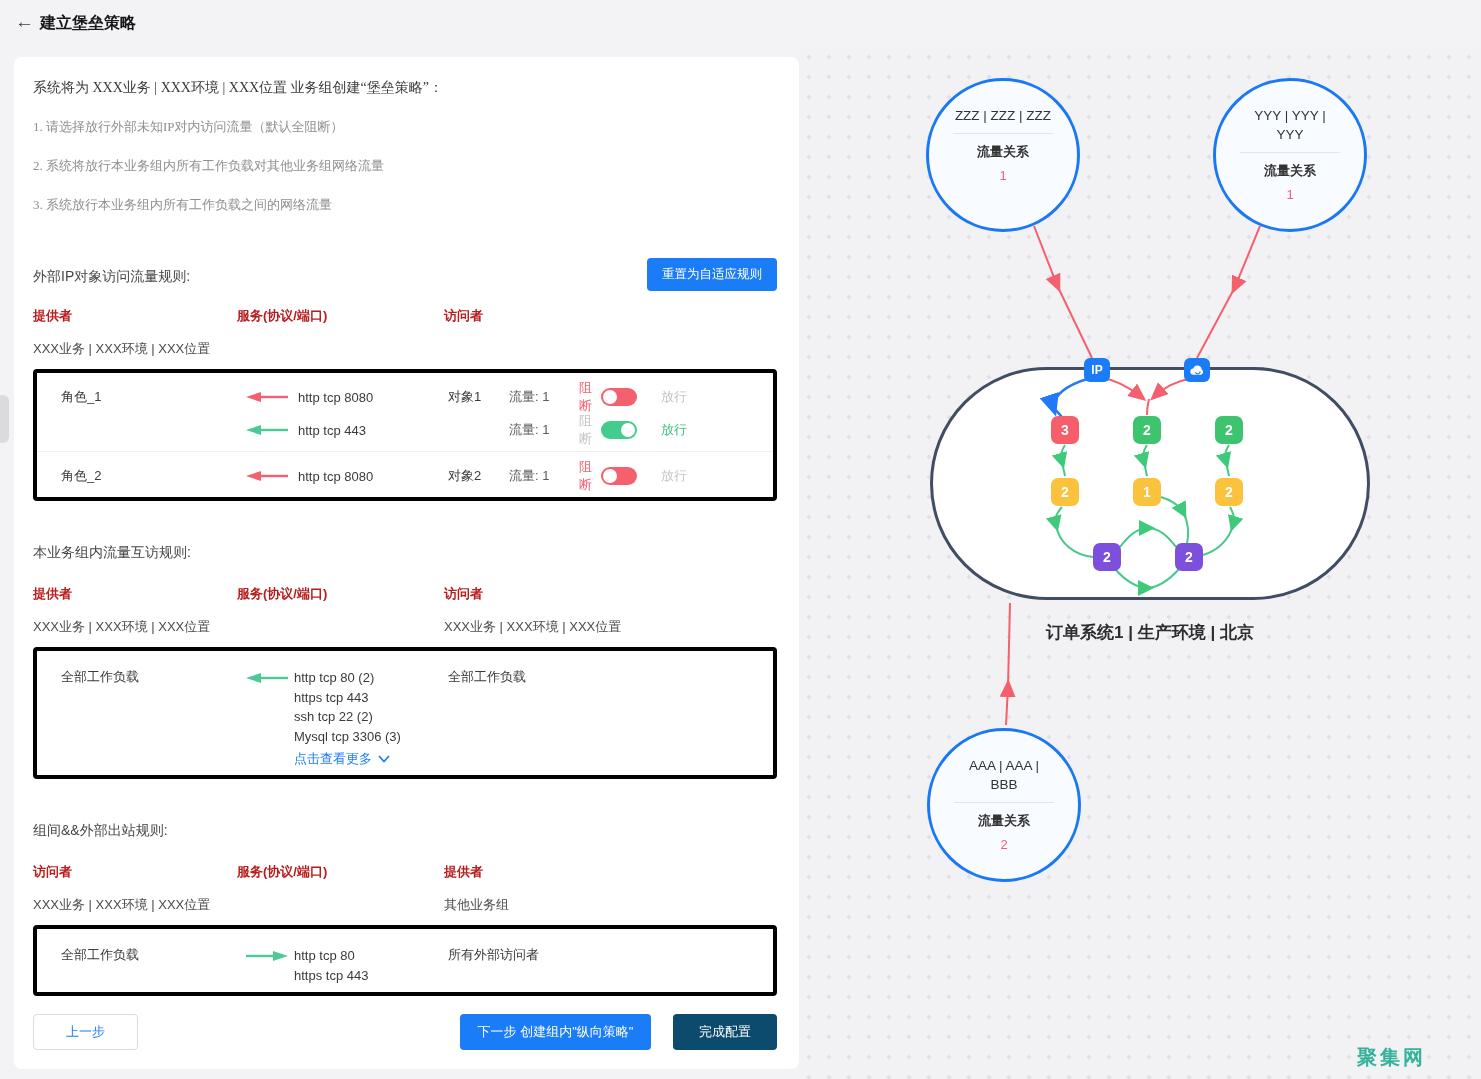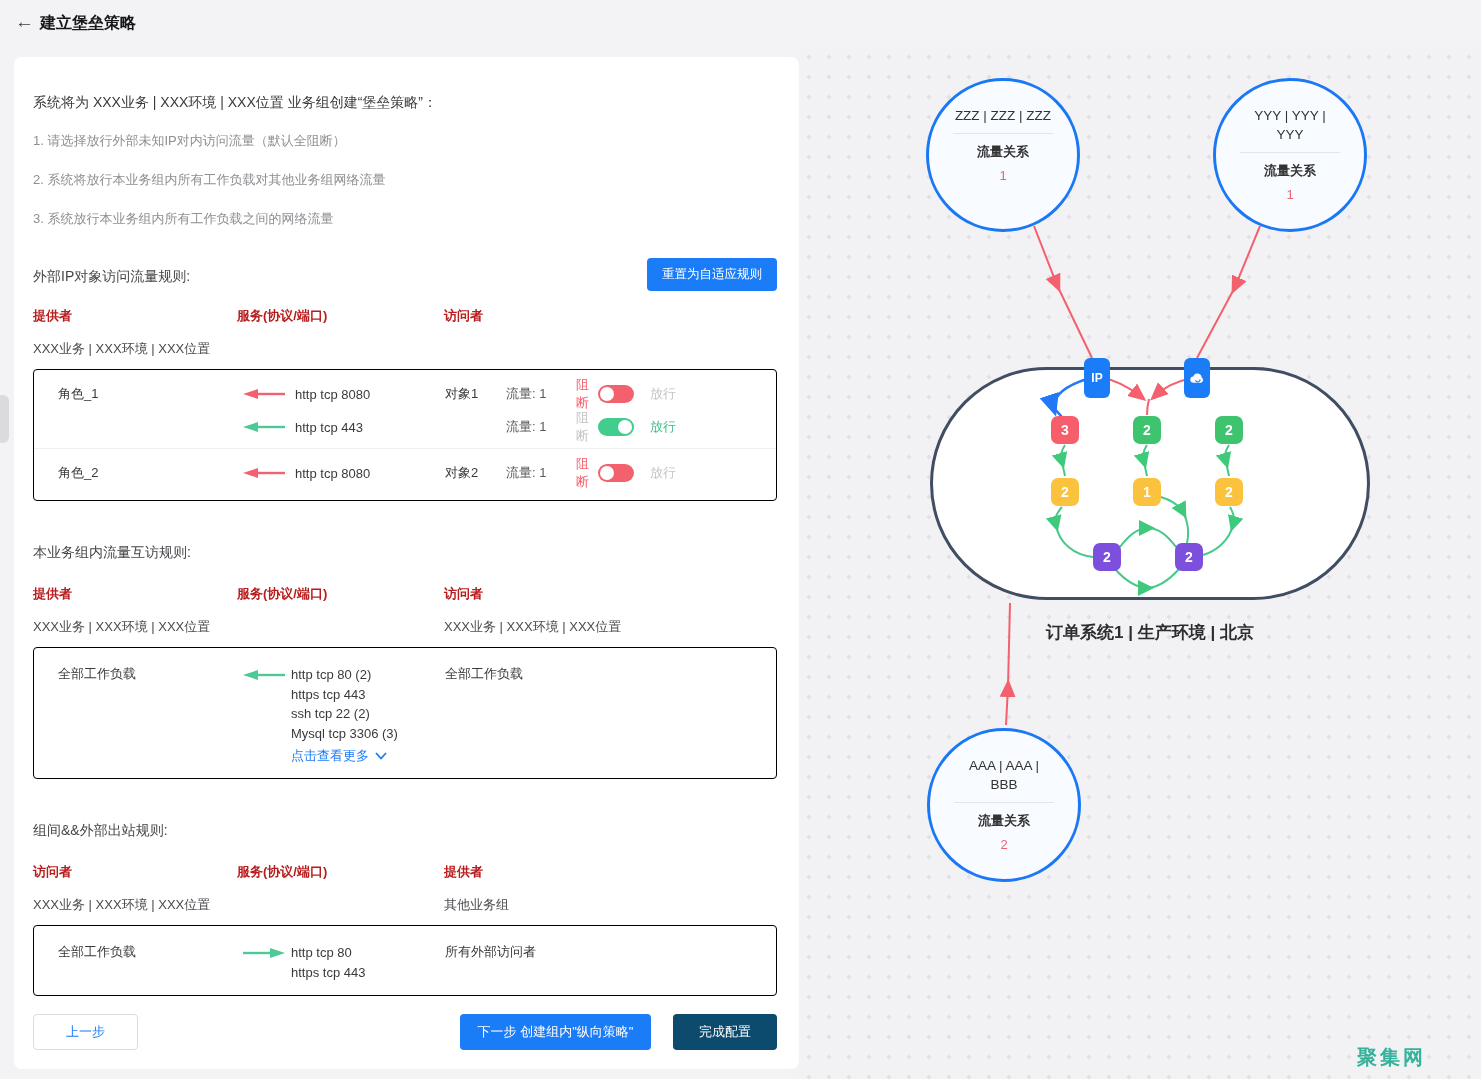--- a/index.html
+++ b/index.html
@@ -6,58 +6,58 @@
   html,body { width:1481px; height:1079px; overflow:hidden; background:#f3f3f5;
     font-family:"Liberation Sans","DejaVu Sans",sans-serif; }
 
   
   .topbar { position:absolute; left:0; top:0; width:100%; height:47px; }
   .back { position:absolute; left:15px; top:11px; font-size:19px; color:#3c3c40; cursor:pointer; }
   .page-title { position:absolute; left:40px; top:13px; font-size:16px; font-weight:bold; color:#151618; }
 
   
   .card { position:absolute; left:14px; top:57px; width:785px; height:1012px; background:#fff; border-radius:8px; }
-  .intro { position:absolute; left:19px; top:36px; right:22px; }
+  .intro { position:absolute; left:19px; top:22px; right:22px;font-family:Liberation Serif, serif; }
   .lead { font-size:14px; color:#3a3a3e; margin-bottom:22px; line-height:18px; }
   .step { font-size:13px; color:#8f8f94; margin-bottom:23px; line-height:16px; }
 
   .sec-title { position:absolute; left:19px; font-size:14px; color:#46464a; }
   #s1-title { top:211px; } #s2-title { top:487px; } #s3-title { top:765px; }
 
   .reset-btn { position:absolute; right:22px; top:201px; height:33px; padding:0 15px;
     background:#1b7cf8; color:#fff; font-size:12.5px; border:none; border-radius:4px; cursor:pointer; }
 
   .hdr-row, .grp-row { position:absolute; left:19px; right:22px; display:grid;
     grid-template-columns:204px 207px 1fr; }
   .hdr-row { font-size:13px; font-weight:bold; color:#b91c1c; }
   .grp-row { font-size:13px; color:#4a4a4f; }
   #h1 { top:250px; } #h2 { top:528px; } #h3 { top:806px; }
   #g1 { top:283px; } #g2 { top:561px; } #g3 { top:839px; }
 
-  .tbl { position:absolute; left:19px; right:22px; border:1px solid #000000; border-radius:4px; background:#fff; }
+  .tbl { position:absolute; left:19px; right:22px; border:4px solid #000000; border-radius:4px; background:#fff; }
   #t1 { top:312px; height:132px; } #t2 { top:590px; height:132px; } #t3 { top:868px; height:71px; }
   .rowgroup { padding:6px 0; }
   .tdivider { border-top:1px solid #f0f0f2; }
   .line { display:grid; grid-template-columns:183px 204px 1fr; align-items:center; height:33px;
     font-size:13px; color:#3a3a3e; padding-left:24px; }
   .line.multi { align-items:start; height:auto; padding-top:17px; }
   .svc { display:flex; align-items:center; }
   .svc .arr { margin-right:8px; display:inline-flex; }
   .svc-col { position:relative; }
   .svc-col .arr { position:absolute; left:0; top:4px; }
   .svc-list { margin-left:50px; }
   .svc-list div { line-height:19.5px; }
   .more-link { margin-left:50px; margin-top:4px; color:#1b7cf8; font-size:13px; cursor:pointer;
     display:flex; align-items:center; gap:6px; }
   .cluster { display:flex; align-items:center; }
   .obj { width:61px; }
   .traffic { width:70px; color:#5a5a5f; }
   .blk { width:22px; }
   .blk.active { color:#f4616e; } .blk.inactive { color:#c4c4c8; }
-  .alw { margin-left:16px; }
+  .alw { margin-left:24px; }
   .alw.active { color:#3fbf87; } .alw.inactive { color:#c4c4c8; }
   .toggle { width:36px; height:18px; border-radius:9px; position:relative; cursor:pointer; flex:none; }
   .toggle .knob { width:14px; height:14px; border-radius:50%; background:#fff; position:absolute; top:2px; }
   .toggle.off { background:#f4616e; } .toggle.off .knob { left:2px; }
   .toggle.on  { background:#42cd8d; } .toggle.on  .knob { right:2px; }
 
   .btn { position:absolute; top:957px; height:36px; border-radius:4px; font-size:13px;
     display:flex; align-items:center; justify-content:center; cursor:pointer; border:none; }
   .btn-prev { left:19px; width:105px; background:#fff; border:1px solid #dcdcdf; color:#1b7cf8; }
   .btn-next { left:446px; width:191px; background:#1b7cf8; color:#fff; }
@@ -76,21 +76,21 @@
   #c-zzz { left:127px; top:31px; } #c-yyy { left:414px; top:31px; } #c-aaa { left:128px; top:681px; }
   .gc-name { margin:25px 25px 0; font-size:13.5px; color:#333; line-height:19px; }
   .gc-div { height:1px; background:#e2e6ea; margin:8px 24px 9px; }
   .gc-label { font-size:13px; font-weight:bold; color:#333; }
   .gc-count { font-size:13px; color:#f4616e; margin-top:7px; }
 
   .stadium { position:absolute; left:131px; top:320px; width:440px; height:233px; background:#fff;
     border:3px solid #414d63; border-radius:117px; cursor:pointer; }
   .overlay { position:absolute; left:0; top:0; pointer-events:none; }
 
-  .badge { position:absolute; width:26px; height:40px; border-radius:6px; background:#1b7cf8; color:#fff;
+  .badge { position:absolute; width:26px; height:24px; border-radius:6px; background:#1b7cf8; color:#fff;
     display:flex; align-items:center; justify-content:center; font-size:12px; font-weight:bold; cursor:pointer; }
   #b-ip { left:285px; top:311px; } #b-cloud { left:385px; top:311px; }
 
   .wnode { position:absolute; width:28px; height:28px; border-radius:7px; color:#fff; font-size:14px;
     font-weight:bold; display:flex; align-items:center; justify-content:center; cursor:pointer; }
   .nred { background:#f75e6b; } .ngreen { background:#3ec46e; }
   .nyellow { background:#fbc23e; } .npurple { background:#7d4fdd; }
   #n1 { left:252px; top:369px; } #n2 { left:334px; top:369px; } #n3 { left:416px; top:369px; }
   #n4 { left:252px; top:431px; } #n5 { left:334px; top:431px; } #n6 { left:416px; top:431px; }
   #n7 { left:294px; top:496px; } #n8 { left:376px; top:496px; }

